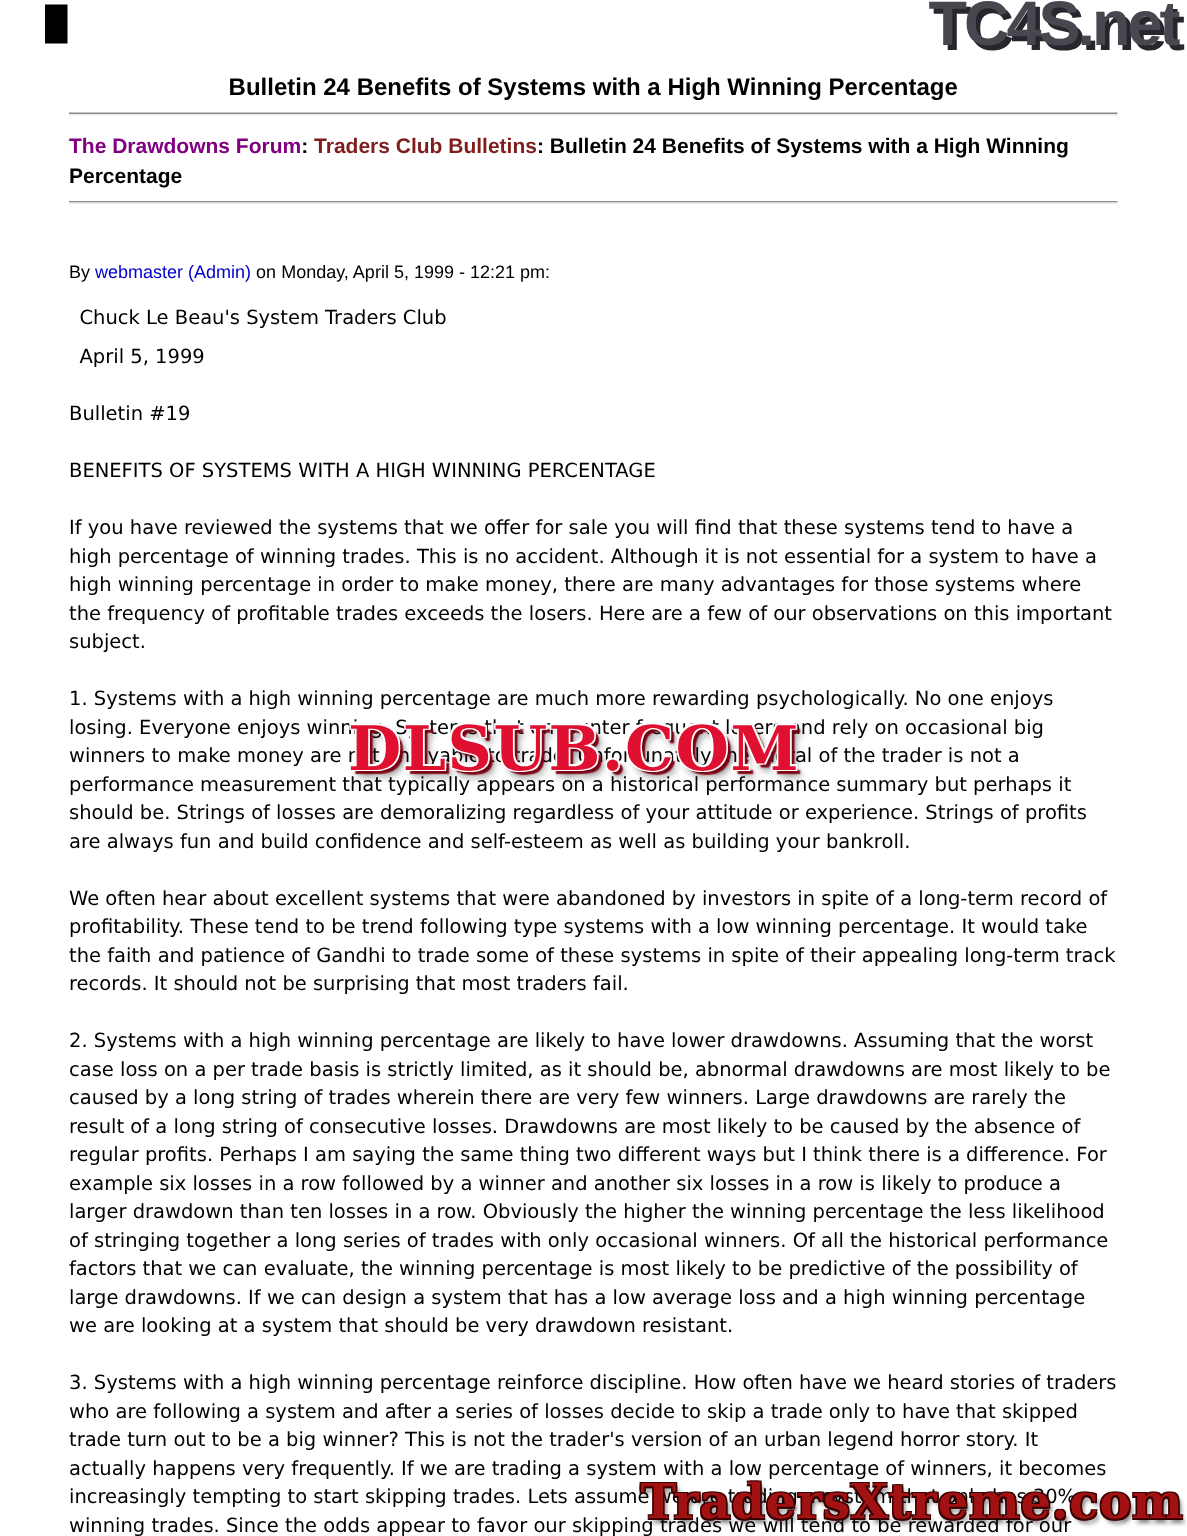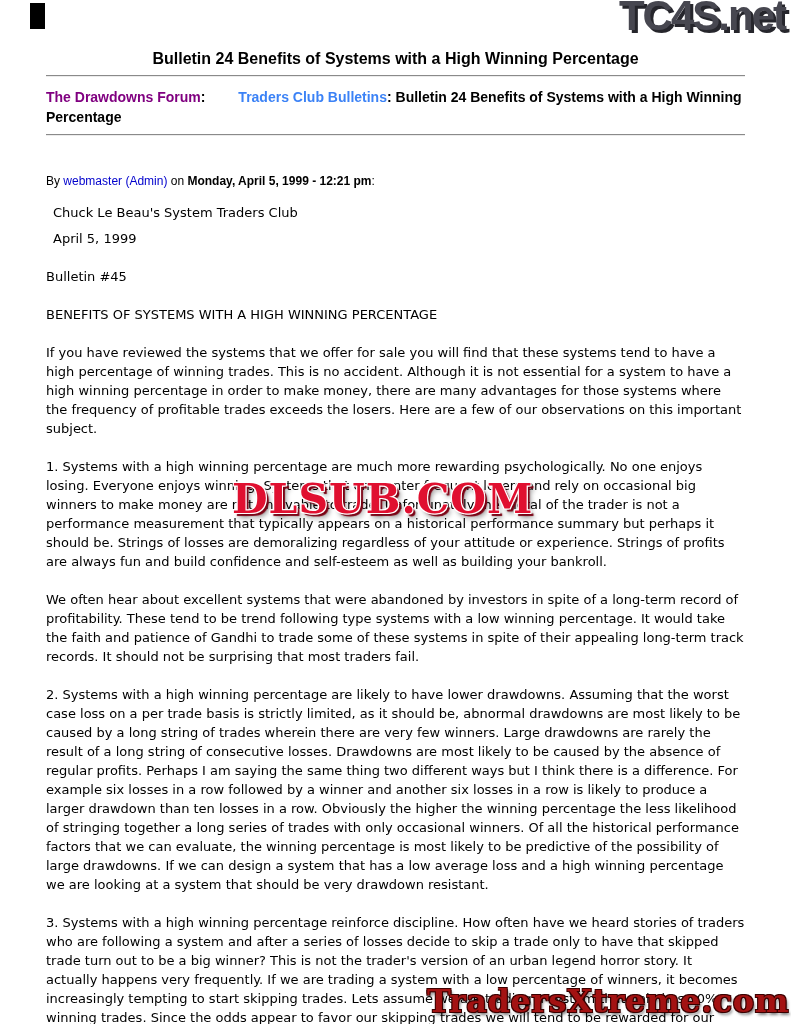--- a/index.html
+++ b/index.html
@@ -26,26 +26,26 @@
   }
   hr.rule {
     border:none; border-top:1px solid #8a8a8a; border-bottom:1px solid #ececec;
     height:2px; margin:7px 0 0 0;
   }
   .breadcrumb {
     font-size:14px; font-weight:bold; line-height:20px; margin-top:10px;
     font-family:"Liberation Sans",sans-serif;
   }
   .breadcrumb .forum-link { color:#800080; text-decoration:none; cursor:pointer; }
-  .breadcrumb .section-link { color:#3b82f6; text-decoration:none; cursor:pointer;margin-left:29px; }
+  .breadcrumb .section-link { color:#7f1d1d; text-decoration:none; cursor:pointer; }
   .breadcrumb .current { color:#000; }
   .rule2 { margin-top:10px; }
   .byline { font-size:12px; margin-top:38px; font-family:"Liberation Sans",sans-serif; }
   .byline .author-link { color:#0000cc; font-weight:normal; text-decoration:none; cursor:pointer; }
-  .byline .date { font-weight:bold; }
+  .byline .date { font-weight:normal; }
   .post { font-size:13px; line-height:19px; margin-top:15px; }
   .post .line { margin:7px; }
   .post p { margin:0 0 19px 0; }
   .post .first-para { margin-top:19px; }
   .wm-center {
     position:absolute; left:232px; top:475px;
     font-family:"DejaVu Serif","Liberation Serif",serif;
     font-weight:bold; font-size:41px; letter-spacing:1px;
     color:#e01030;
     text-shadow:
@@ -87,21 +87,21 @@
     <p class="byline">
       <span>By</span>
       <a class="author-link">webmaster (Admin)</a>
       <span>on</span>
       <span class="date">Monday, April 5, 1999 - 12:21 pm</span><span>:</span>
     </p>
 
     <div class="post">
       <div class="line">Chuck Le Beau's System Traders Club</div>
       <div class="line">April 5, 1999</div>
-      <p class="first-para">Bulletin #45</p>
+      <p class="first-para">Bulletin #19</p>
       <p>BENEFITS OF SYSTEMS WITH A HIGH WINNING PERCENTAGE</p>
       <p>If you have reviewed the systems that we offer for sale you will find that these systems tend to have a high percentage of winning trades. This is no accident. Although it is not essential for a system to have a high winning percentage in order to make money, there are many advantages for those systems where the frequency of profitable trades exceeds the losers. Here are a few of our observations on this important subject.</p>
       <p>1. Systems with a high winning percentage are much more rewarding psychologically. No one enjoys losing. Everyone enjoys winning. Systems that encounter frequent losers and rely on occasional big winners to make money are not enjoyable to trade. Unfortunately the moral of the trader is not a performance measurement that typically appears on a historical performance summary but perhaps it should be. Strings of losses are demoralizing regardless of your attitude or experience. Strings of profits are always fun and build confidence and self-esteem as well as building your bankroll.</p>
       <p>We often hear about excellent systems that were abandoned by investors in spite of a long-term record of profitability. These tend to be trend following type systems with a low winning percentage. It would take the faith and patience of Gandhi to trade some of these systems in spite of their appealing long-term track records. It should not be surprising that most traders fail.</p>
       <p>2. Systems with a high winning percentage are likely to have lower drawdowns. Assuming that the worst case loss on a per trade basis is strictly limited, as it should be, abnormal drawdowns are most likely to be caused by a long string of trades wherein there are very few winners. Large drawdowns are rarely the result of a long string of consecutive losses. Drawdowns are most likely to be caused by the absence of regular profits. Perhaps I am saying the same thing two different ways but I think there is a difference. For example six losses in a row followed by a winner and another six losses in a row is likely to produce a larger drawdown than ten losses in a row. Obviously the higher the winning percentage the less likelihood of stringing together a long series of trades with only occasional winners. Of all the historical performance factors that we can evaluate, the winning percentage is most likely to be predictive of the possibility of large drawdowns. If we can design a system that has a low average loss and a high winning percentage we are looking at a system that should be very drawdown resistant.</p>
       <p>3. Systems with a high winning percentage reinforce discipline. How often have we heard stories of traders who are following a system and after a series of losses decide to skip a trade only to have that skipped trade turn out to be a big winner? This is not the trader's version of an urban legend horror story. It actually happens very frequently. If we are trading a system with a low percentage of winners, it becomes increasingly tempting to start skipping trades. Lets assume we are trading a system that only has 30% winning trades. Since the odds appear to favor our skipping trades we will tend to be rewarded for our lapses in discipline. For a while we will benefit from skipping trades until we inevitably skip the big winner. That is usually when the system is abandoned because, having skipped the winner, we aren't about to jump back in to experience the next string of losses.</p>
 
     </div>
 
   </div>

